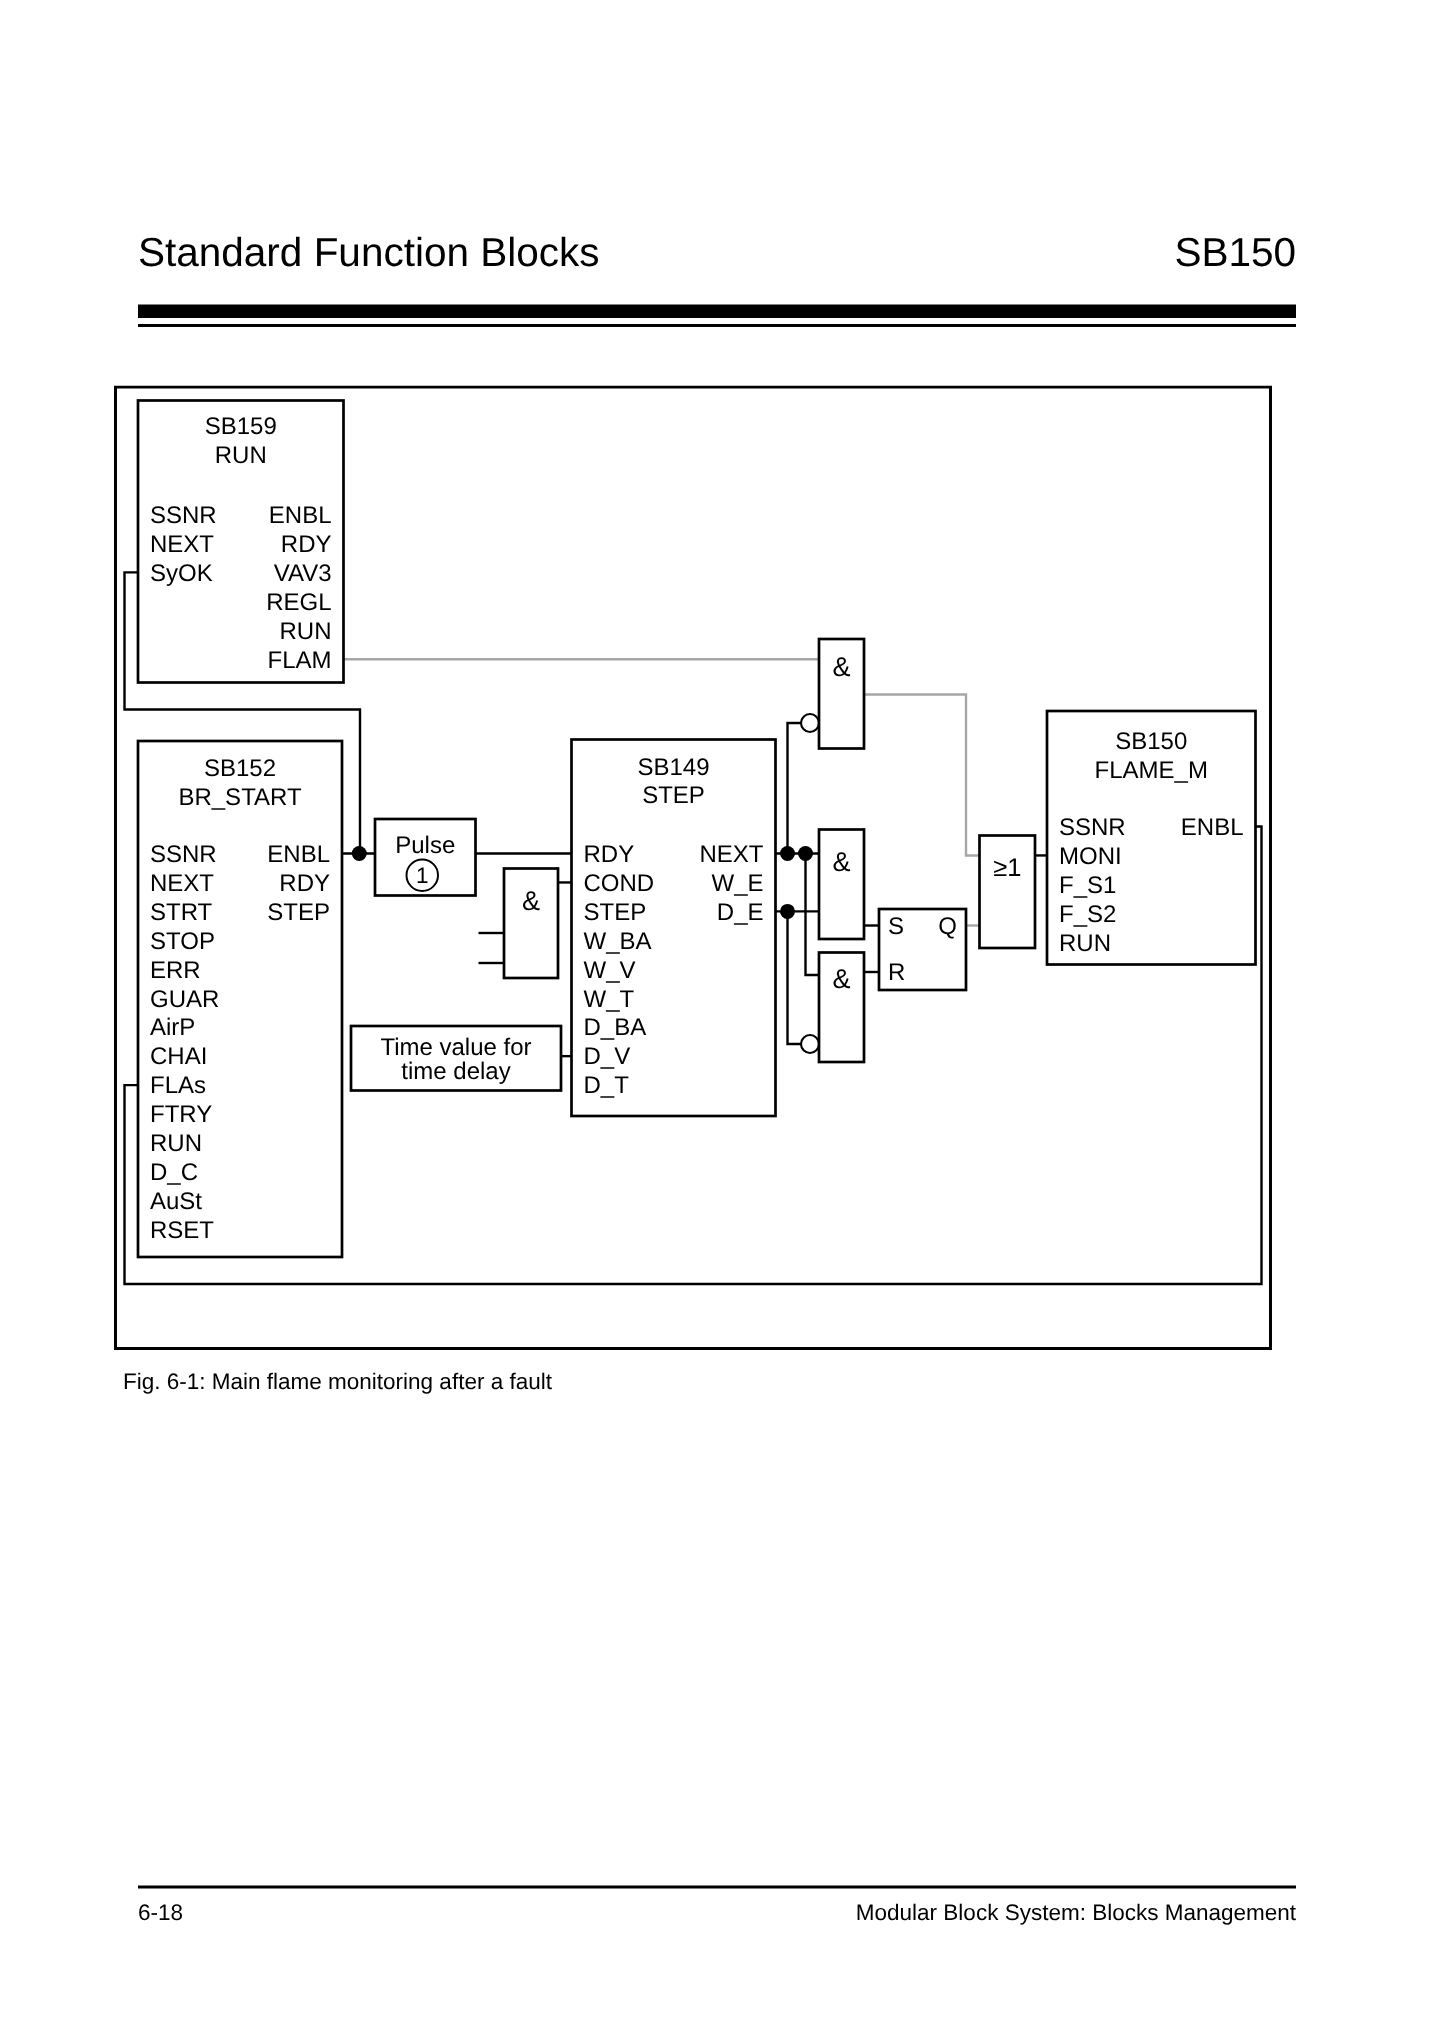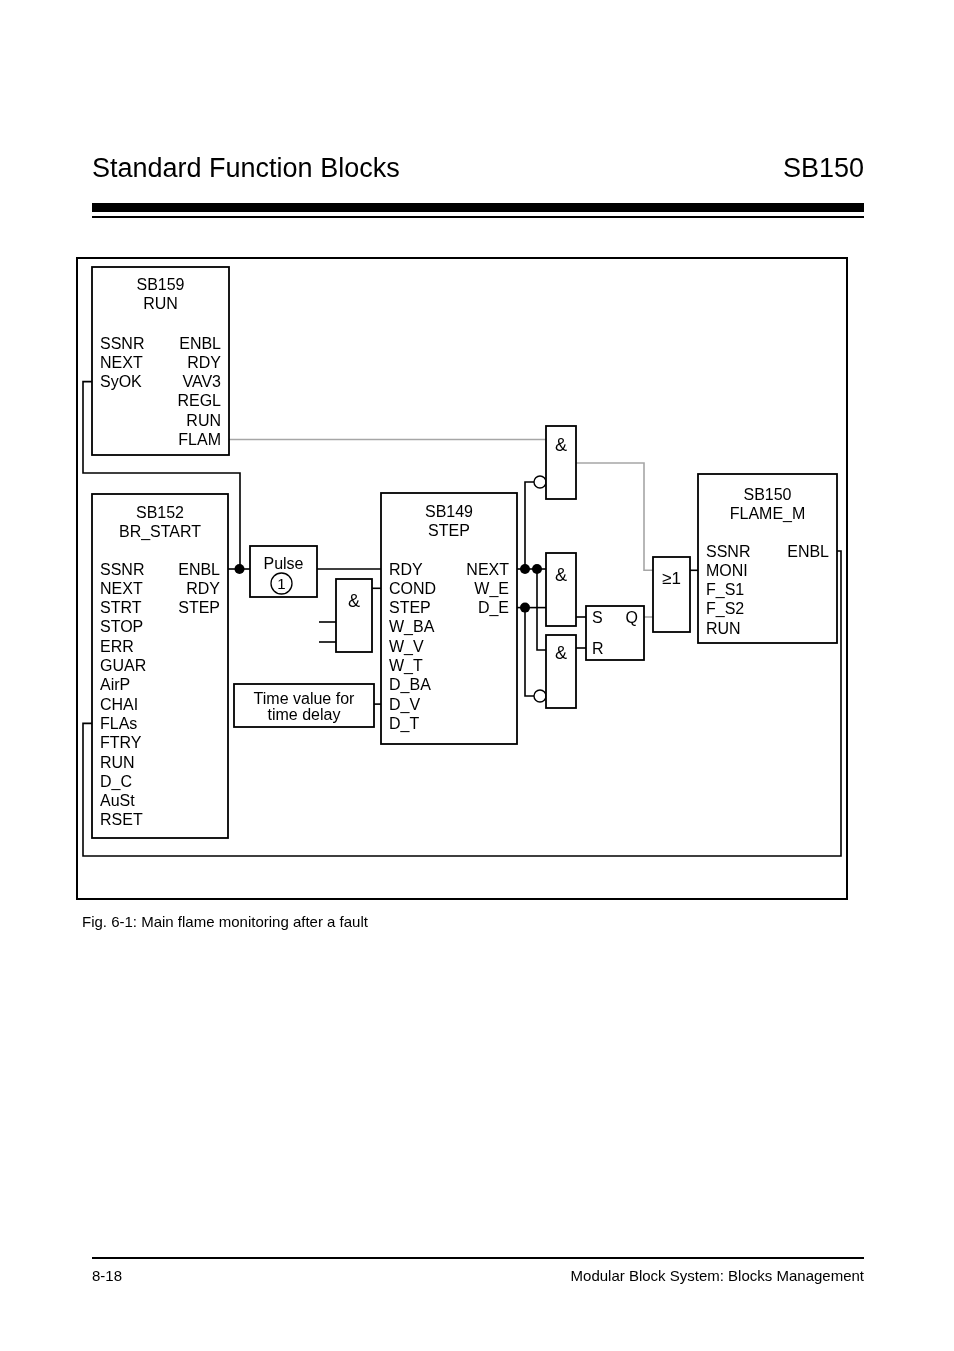--- a/index.html
+++ b/index.html
@@ -154,17 +154,17 @@
       <text x="630" y="357.4">F_S2</text>
       <text x="630" y="376.7">RUN</text>
       <text x="753" y="299.5" text-anchor="end">ENBL</text>
     </svg>
 
     <div class="caption">Fig. 6-1: Main flame monitoring after a fault</div>
   </div>
 
   <div class="footer-rule"></div>
   <div class="footer">
-    <span>8-18</span>
+    <span>6-18</span>
     <span>Modular Block System: Blocks Management</span>
   </div>
 
 </div>
 
 </body></html>

